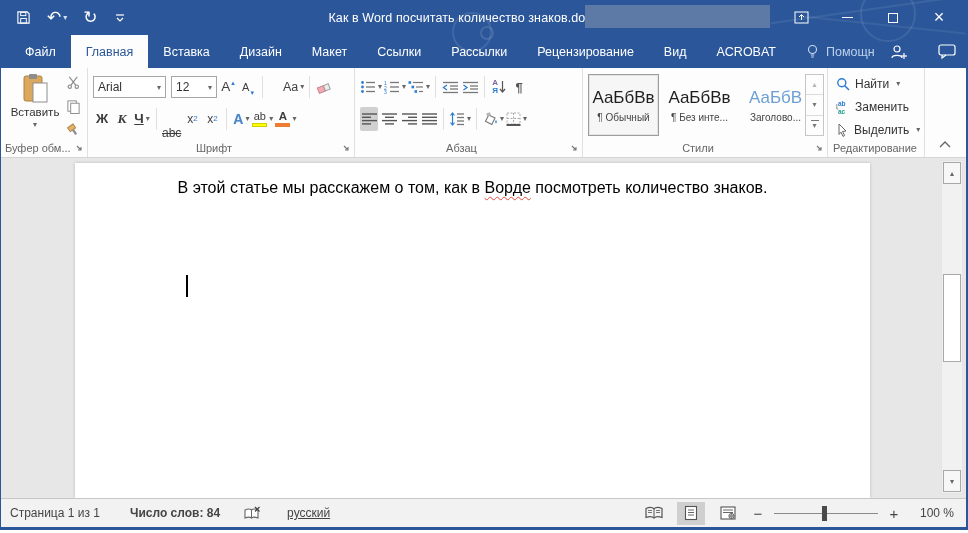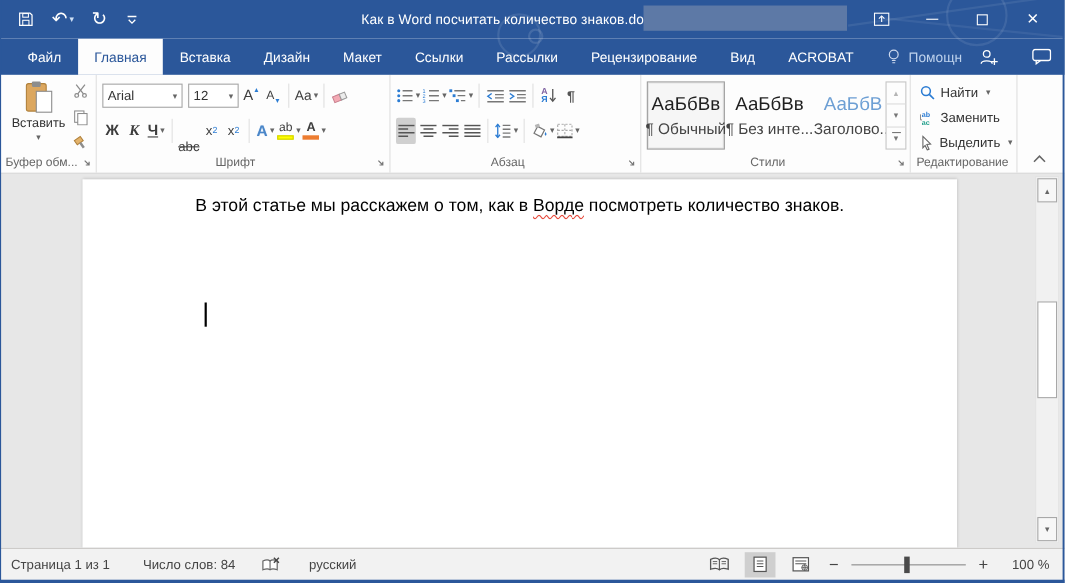--- a/index.html
+++ b/index.html
@@ -76,21 +76,21 @@
   .paste-btn { position:absolute; left:6px; top:4px; width:56px; height:68px; display:flex; flex-direction:column; align-items:center; gap:2px; border:1px solid transparent; border-radius:2px; }
   .paste-label { font-size:11.5px; color:#333; }
   .clip-col { position:absolute; left:60px; top:5px; width:24px; display:flex; flex-direction:column; gap:6px; align-items:center; }
   .small-btn { width:22px; height:18px; display:flex; align-items:center; justify-content:center; }
   
   .style-cards { position:absolute; left:5px; top:6px; display:flex; gap:5px; }
   .style-card { width:71px; height:62px; background:#fdfdfd; border:1px solid transparent; display:flex; flex-direction:column; align-items:center; justify-content:center; gap:4px; }
   .style-card.selected { border:1px solid #9d9d9d; box-shadow:0 0 0 1px #e4e4e4 inset; background:#f6f6f6; }
   .sample { font-size:17px; color:#1f1f1f; white-space:nowrap; }
   .sample.head { color:#6d9fd4; }
-  .style-name { font-size:14px; color:#444; white-space:nowrap; }
+  .style-name { font-size:10px; color:#444; white-space:nowrap; }
   .gallery { position:absolute; right:3px; top:6px; width:19px; height:62px; border:1px solid #c6c6c6; background:#fdfdfd; display:flex; flex-direction:column; }
   .gal-btn { flex:1; display:flex; flex-direction:column; align-items:center; justify-content:center; font-size:8px; color:#777; border-bottom:1px solid #dcdcdc; line-height:1; }
   .gal-btn:last-child { border-bottom:none; }
   .gal-more-line { width:8px; height:1px; background:#777; margin-bottom:1px; }
   
   .edit-rows { position:absolute; left:4px; top:5px; display:flex; flex-direction:column; gap:2px; }
   .edit-row { display:flex; align-items:center; gap:5px; height:21px; font-size:12px; color:#333; padding:0 4px; white-space:nowrap; }
   .edit-row .dd { font-size:8px; color:#666; margin-left:2px; }
   .collapse-chevron { position:absolute; right:16px; bottom:8px; color:#666; }
 
@@ -102,23 +102,23 @@
   .caret { position:absolute; left:111px; top:112px; width:2px; height:22px; background:#000; }
   .vscroll { position:absolute; right:5px; top:2px; width:22px; height:334px; background:#f1f1f1; border:1px solid #e3e3e3; }
   .scroll-btn { position:absolute; left:1px; right:1px; height:22px; border:1px solid #a8a8a8; background:#f7f7f7; display:flex; align-items:center; justify-content:center; font-size:8px; color:#666; }
   .scroll-btn.up { top:1px; }
   .scroll-btn.down { bottom:1px; }
   .scroll-thumb { position:absolute; left:1px; right:1px; top:113px; height:88px; background:#fff; border:1px solid #a8a8a8; }
 
   
   .statusbar { position:absolute; left:0; right:0; top:498px; height:29px; background:#f2f2f2; border-top:1px solid #c9c7c5; display:flex; align-items:center; font-size:12px; color:#454545; padding:0 10px; z-index:11; }
   .sb-item { white-space:nowrap; cursor:default; }
-  .sb-words { margin-left:30px; }
+  .sb-words { margin-left:30px;font-weight:bold; }
   .sb-proof { margin-left:24px; display:flex; align-items:center; }
-  .sb-lang  { margin-left:26px; }
+  .sb-lang  { margin-left:26px;text-decoration:underline; }
   .sb-right { margin-left:auto; display:flex; align-items:center; gap:9px; padding-right:4px; }
   .view-btn { width:28px; height:23px; display:flex; align-items:center; justify-content:center; }
   .view-btn.sel { background:#cfcfcf; }
   .zoom-out, .zoom-in { font-size:15px; color:#454545; width:14px; text-align:center; }
   .ztrack { position:relative; width:104px; height:15px; display:flex; align-items:center; }
   .ztrack .line { width:100%; height:1px; background:#8a8a8a; }
   .zthumb { position:absolute; left:48px; top:0; width:5px; height:15px; background:#4a4a4a; }
   .zoom-label { width:44px; text-align:right; }
 
   svg { display:block; }
@@ -295,21 +295,21 @@
         <span class="rb">
           <span class="letter" style="font-weight:normal;">А</span>
           <span class="tri-up">▴</span>
         </span>
         <span class="rb">
           <span class="letter" style="font-weight:normal;font-size:11px;">А</span>
           <span class="tri-dn">▾</span>
         </span>
         <span class="vsep"></span>
         <span class="rb">
-          <span style="font-size:12.5px;">Aa</span>
+          <span style="font-size:12.5px;margin-left:15px;">Aa</span>
           <span class="dd">▾</span>
         </span>
         <span class="vsep"></span>
         <span class="rb">
           <span>
             <svg width="16" height="15" viewBox="0 0 16 16">
                 <g transform="rotate(-22 8 9)">
                   <rect x="1.5" y="6" width="7" height="6" fill="#f3aab4" stroke="#c9808f"></rect>
                   <rect x="8.5" y="6" width="5.5" height="6" fill="#ececec" stroke="#9a9a9a"></rect>
                 </g>

